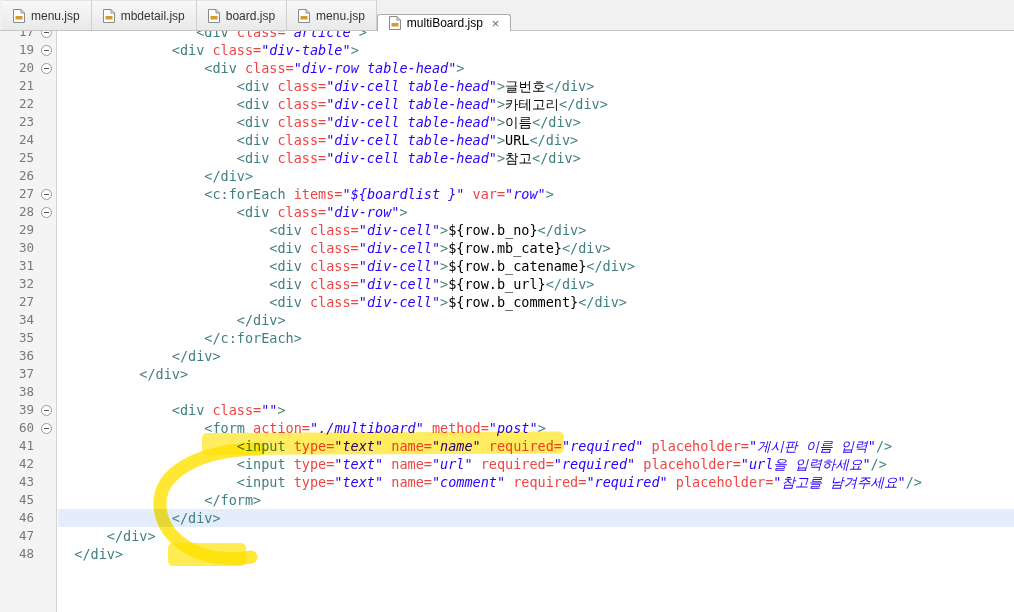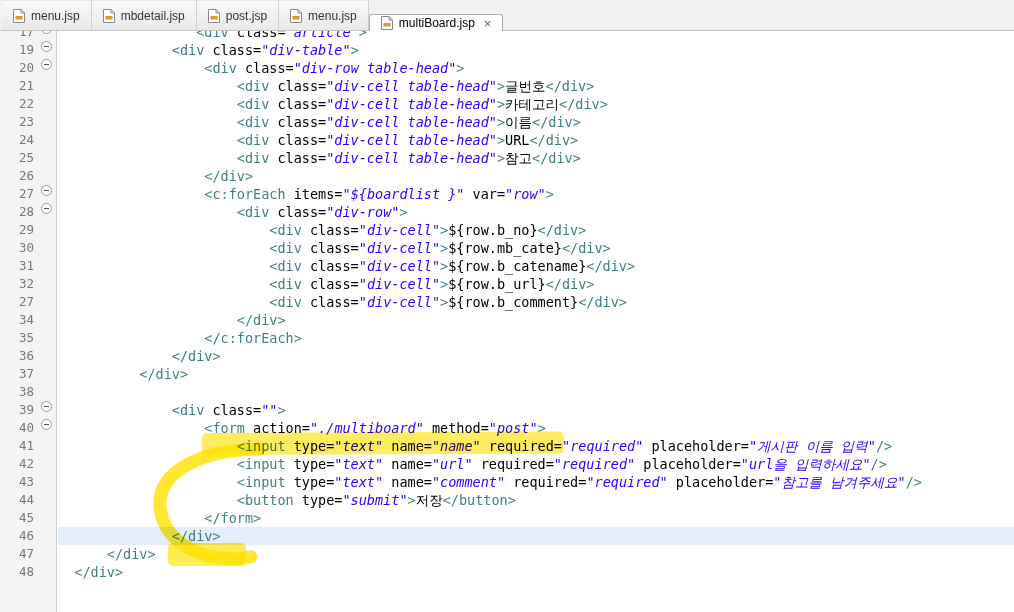--- a/index.html
+++ b/index.html
@@ -19,30 +19,30 @@
   .tclose { color:#666; font-size:13px; margin-left:3px; line-height:1; cursor:pointer; }
 
   
   .editor { position:absolute; left:0; top:31px; right:0; bottom:0; background:#fff;
             overflow:hidden; font-family:"DejaVu Sans Mono", monospace; font-size:13.5px; }
   .ruler { position:absolute; left:0; top:0; bottom:0; width:57px; background:#F4F4F4;
            border-right:1px solid #D2D2D2; }
   .lines { position:relative; margin-top:-8px; }
   .line { display:flex; height:18px; line-height:18px; }
   .line.current .code { background:#E4EEFB; }
-  .gutter { width:58px; flex:none; display:flex; align-items:flex-start; }
+  .gutter { width:58px; flex:none; display:flex; align-items:center; }
   .ln { width:34px; text-align:right; color:#787878; font-size:12.5px; }
   .fold { width:24px; display:flex; justify-content:center; align-items:center; }
   .foldicon { width:11px; height:11px; border:1px solid #9C9C9C; border-radius:50%;
               background:#fff; position:relative; cursor:pointer; }
   .foldicon::after { content:""; position:absolute; left:2px; right:2px; top:4px;
                      height:1px; background:#555; }
   .code { flex:1; white-space:pre; color:#000; }
   .t { color:#3F7F7F; }
-  .a { color:#000000;text-align:center; }
+  .a { color:#ef4444;text-align:center; }
   .v { color:#2A00FF; font-style:italic; }
   .x { color:#000; }
   .c { color:#3F7F5F; }
 
   
   .overlay { position:absolute; left:0; top:0; width:1014px; height:612px;
              pointer-events:none; mix-blend-mode:multiply; z-index:5; }
 </style>
 </head>
 <body>
@@ -71,21 +71,21 @@
         <span>mbdetail.jsp</span>
       </div>
       <div class="tab">
         <span class="ficon">
           <svg width="12" height="14" viewBox="0 0 12 14">
             <path d="M0.5 0.5 H8 L11.5 4 V13.5 H0.5 Z" fill="#fff" stroke="#8a8a8a"></path>
             <path d="M8 0.5 V4 H11.5" fill="none" stroke="#8a8a8a"></path>
             <rect x="2.5" y="7" width="7" height="3.5" fill="#D69B2E"></rect>
           </svg>
         </span>
-        <span>post.jsp</span>
+        <span>board.jsp</span>
       </div>
       <div class="tab">
         <span class="ficon">
           <svg width="12" height="14" viewBox="0 0 12 14">
             <path d="M0.5 0.5 H8 L11.5 4 V13.5 H0.5 Z" fill="#fff" stroke="#8a8a8a"></path>
             <path d="M8 0.5 V4 H11.5" fill="none" stroke="#8a8a8a"></path>
             <rect x="2.5" y="7" width="7" height="3.5" fill="#D69B2E"></rect>
           </svg>
         </span>
         <span>menu.jsp</span>
@@ -267,21 +267,21 @@
           <div class="gutter">
             <span class="ln">39</span>
             <span class="fold">
               <span class="foldicon"></span>
             </span>
           </div>
           <div class="code"><span>              </span><span class="t">&lt;div </span><span class="a">class=</span><span class="v">""</span><span class="t">&gt;</span></div>
         </div>
         <div class="line">
           <div class="gutter">
-            <span class="ln">40</span>
+            <span class="ln">60</span>
             <span class="fold">
               <span class="foldicon"></span>
             </span>
           </div>
           <div class="code"><span>                  </span><span class="t">&lt;form </span><span class="a">action=</span><span class="v">"./multiboard"</span><span class="x"> </span><span class="a">method=</span><span class="v">"post"</span><span class="t">&gt;</span></div>
         </div>
         <div class="line">
           <div class="gutter">
             <span class="ln">41</span>
             <span class="fold"></span>
@@ -294,27 +294,20 @@
             <span class="fold"></span>
           </div>
           <div class="code"><span>                      </span><span class="t">&lt;input </span><span class="a">type=</span><span class="v">"text"</span><span class="x"> </span><span class="a">name=</span><span class="v">"url"</span><span class="x"> </span><span class="a">required=</span><span class="v">"required"</span><span class="x"> </span><span class="a">placeholder=</span><span class="v">"url을 입력하세요"</span><span class="t">/&gt;</span></div>
         </div>
         <div class="line">
           <div class="gutter">
             <span class="ln">43</span>
             <span class="fold"></span>
           </div>
           <div class="code"><span>                      </span><span class="t">&lt;input </span><span class="a">type=</span><span class="v">"text"</span><span class="x"> </span><span class="a">name=</span><span class="v">"comment"</span><span class="x"> </span><span class="a">required=</span><span class="v">"required"</span><span class="x"> </span><span class="a">placeholder=</span><span class="v">"참고를 남겨주세요"</span><span class="t">/&gt;</span></div>
-        </div>
-        <div class="line">
-          <div class="gutter">
-            <span class="ln">44</span>
-            <span class="fold"></span>
-          </div>
-          <div class="code"><span>                      </span><span class="t">&lt;button </span><span class="a">type=</span><span class="v">"submit"</span><span class="t">&gt;</span><span class="x">저장</span><span class="t">&lt;/button&gt;</span></div>
         </div>
         <div class="line">
           <div class="gutter">
             <span class="ln">45</span>
             <span class="fold"></span>
           </div>
           <div class="code"><span>                  </span><span class="t">&lt;/form&gt;</span></div>
         </div>
         <div class="line current">
           <div class="gutter">

